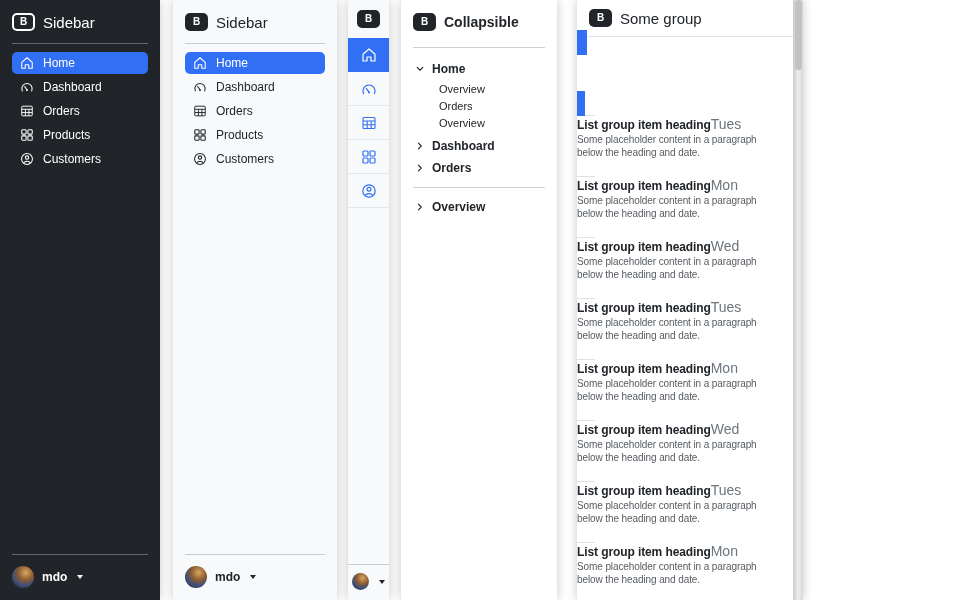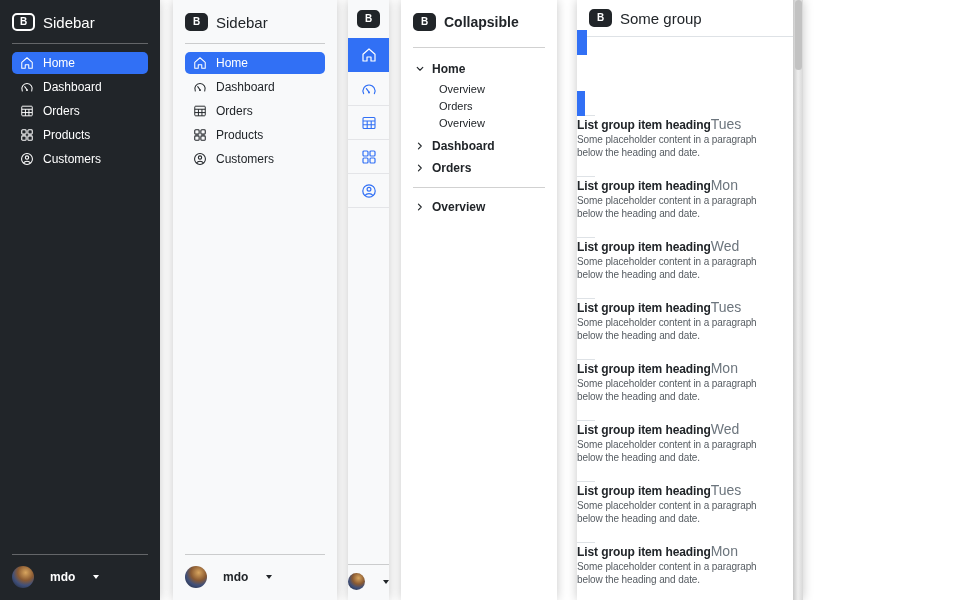--- a/index.html
+++ b/index.html
@@ -33,21 +33,21 @@
   .nav-item{display:flex;align-items:center;gap:9px;padding:4px 8px;border-radius:5px;
             font-size:12px;line-height:13px;cursor:pointer;text-decoration:none;color:inherit;}
   .nav-item .ic{display:inline-flex;width:14px;height:14px;flex:0 0 auto;}
   .nav-item.active{background:#3170f5;color:#fff;}
   #sb2 .nav-item{color:#212529;}
   #sb2 .nav-item.active{color:#fff;}
 
   .footer{position:absolute;left:0;right:0;bottom:0;padding:0 12px 12px;}
   .footer .line{border-top:1px solid rgba(255,255,255,.3);margin-bottom:11px;}
   .footer.light .line{border-top:1px solid rgba(0,0,0,.18);}
-  .userrow{display:flex;align-items:center;gap:16px;font-size:12px;font-weight:700;cursor:pointer;}
+  .userrow{display:flex;align-items:center;gap:8px;font-size:12px;font-weight:700;cursor:pointer;}
   .avatar{width:22px;height:22px;border-radius:50%;flex:0 0 auto;
           background:radial-gradient(circle at 62% 30%,#d8a55e 0%,#8a5a32 38%,#40507a 62%,#1c2130 100%);}
   .caret{display:inline-block;width:0;height:0;border-left:3.5px solid transparent;
          border-right:3.5px solid transparent;border-top:4px solid currentColor;margin-left:2px;}
 
   
   .icon-brand{height:38px;display:flex;align-items:center;justify-content:center;cursor:pointer;}
   .icon-item{height:34px;display:flex;align-items:center;justify-content:center;cursor:pointer;
              border-bottom:1px solid #e4e5e8;color:#3170f5;box-sizing:border-box;}
   .icon-item .ic{width:16px;height:16px;display:inline-flex;}

